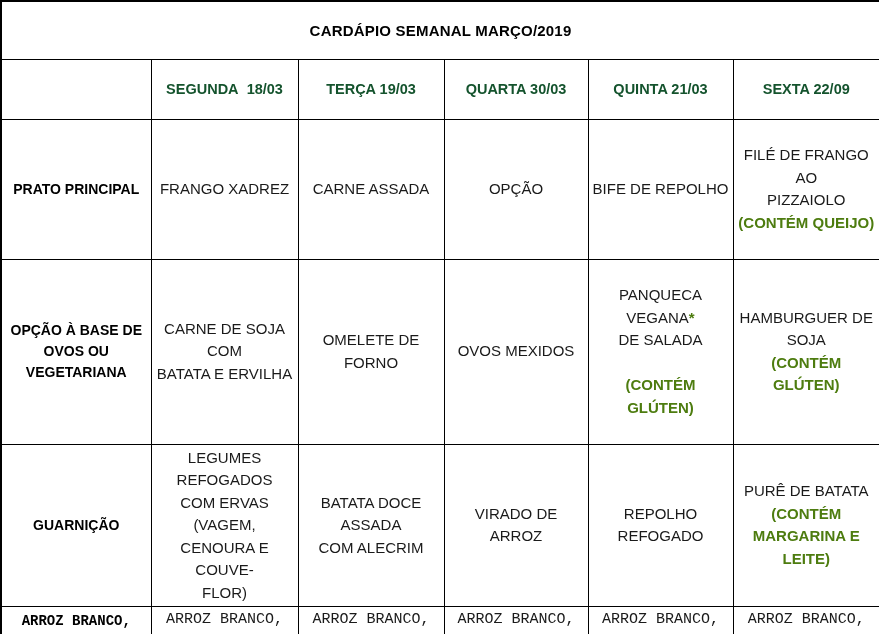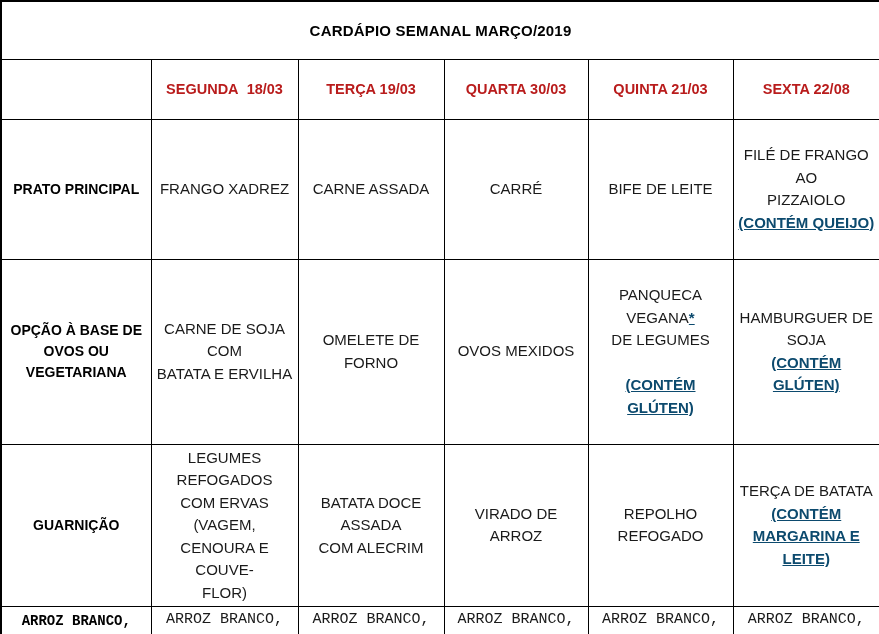--- a/index.html
+++ b/index.html
@@ -34,37 +34,36 @@
   .title-cell {
     font-weight: bold;
     font-size: 15px;
     letter-spacing: 0.2px;
     color: #000000;
     margin-top: 40px;
   }
   th.daycol {
     font-weight: bold;
     font-size: 14.5px;
-    color: #b91c1c;
+    color: #14532d;
   }
   th.rowlabel {
     font-weight: bold;
     font-size: 14px;
     line-height: 1.5;
     color: #000000;
   }
   td.cell {
     font-size: 15px;
     line-height: 1.5;
     font-weight: normal;
   }
   .note, .ast {
-    color: #0c4a6e;
+    color: #4d7c0f;
     font-weight: bold;
-    text-decoration: underline;
   }
   .blk { display: block; }
   tr.h-title    { height: 58px; }
   tr.h-days     { height: 60px; }
   tr.h-prato    { height: 60px; }
   tr.h-opcao    { height: 62px; }
   tr.h-guarn    { height: 80px; }
   tr.h-arroz    { height: 63px; font-family: Liberation Mono, monospace; }
   tr.h-salada1  { height: 55px; }
 </style>
@@ -86,68 +85,68 @@
         <tr class="h-title">
       <td class="title-cell" colspan="6">CARDÁPIO SEMANAL MARÇO/2019</td>
     </tr>
 
     <tr class="h-days">
       <th class="daycol"></th>
       <th class="daycol">SEGUNDA&nbsp; 18/03</th>
       <th class="daycol">TERÇA 19/03</th>
       <th class="daycol">QUARTA 30/03</th>
       <th class="daycol">QUINTA 21/03</th>
-      <th class="daycol">SEXTA 22/08</th>
+      <th class="daycol">SEXTA 22/09</th>
     </tr>
 
     <tr class="h-prato">
       <th class="rowlabel">PRATO PRINCIPAL</th>
       <td class="cell">FRANGO XADREZ</td>
       <td class="cell">CARNE ASSADA</td>
-      <td class="cell">CARRÉ</td>
-      <td class="cell">BIFE DE LEITE</td>
+      <td class="cell">OPÇÃO</td>
+      <td class="cell">BIFE DE REPOLHO</td>
       <td class="cell">
         <span>FILÉ DE FRANGO AO
 PIZZAIOLO</span>
         <span class="note blk">(CONTÉM QUEIJO)</span>
       </td>
     </tr>
 
     <tr class="h-opcao">
       <th class="rowlabel">OPÇÃO À BASE DE
 OVOS OU
 VEGETARIANA</th>
       <td class="cell">CARNE DE SOJA COM
 BATATA E ERVILHA</td>
       <td class="cell">OMELETE DE FORNO</td>
       <td class="cell">OVOS MEXIDOS</td>
       <td class="cell">
         <span>PANQUECA VEGANA</span><span class="ast">*</span>
-        <span class="blk">DE LEGUMES</span>
+        <span class="blk">DE SALADA</span>
         <span class="note blk">(CONTÉM GLÚTEN)</span>
       </td>
       <td class="cell">
         <span>HAMBURGUER DE
 SOJA</span>
         <span class="note blk">(CONTÉM GLÚTEN)</span>
       </td>
     </tr>
 
     <tr class="h-guarn">
       <th class="rowlabel">GUARNIÇÃO</th>
       <td class="cell">LEGUMES REFOGADOS
 COM ERVAS (VAGEM,
 CENOURA E COUVE-
 FLOR)</td>
       <td class="cell">BATATA DOCE ASSADA
 COM ALECRIM</td>
       <td class="cell">VIRADO DE ARROZ</td>
       <td class="cell">REPOLHO REFOGADO</td>
       <td class="cell">
-        <span>TERÇA DE BATATA</span>
+        <span>PURÊ DE BATATA</span>
         <span class="note blk">(CONTÉM
 MARGARINA E LEITE)</span>
       </td>
     </tr>
 
     <tr class="h-arroz">
       <th class="rowlabel">ARROZ BRANCO,
 ARROZ INTEGRAL,
 FEIJÃO PRETO</th>
       <td class="cell">ARROZ BRANCO,

